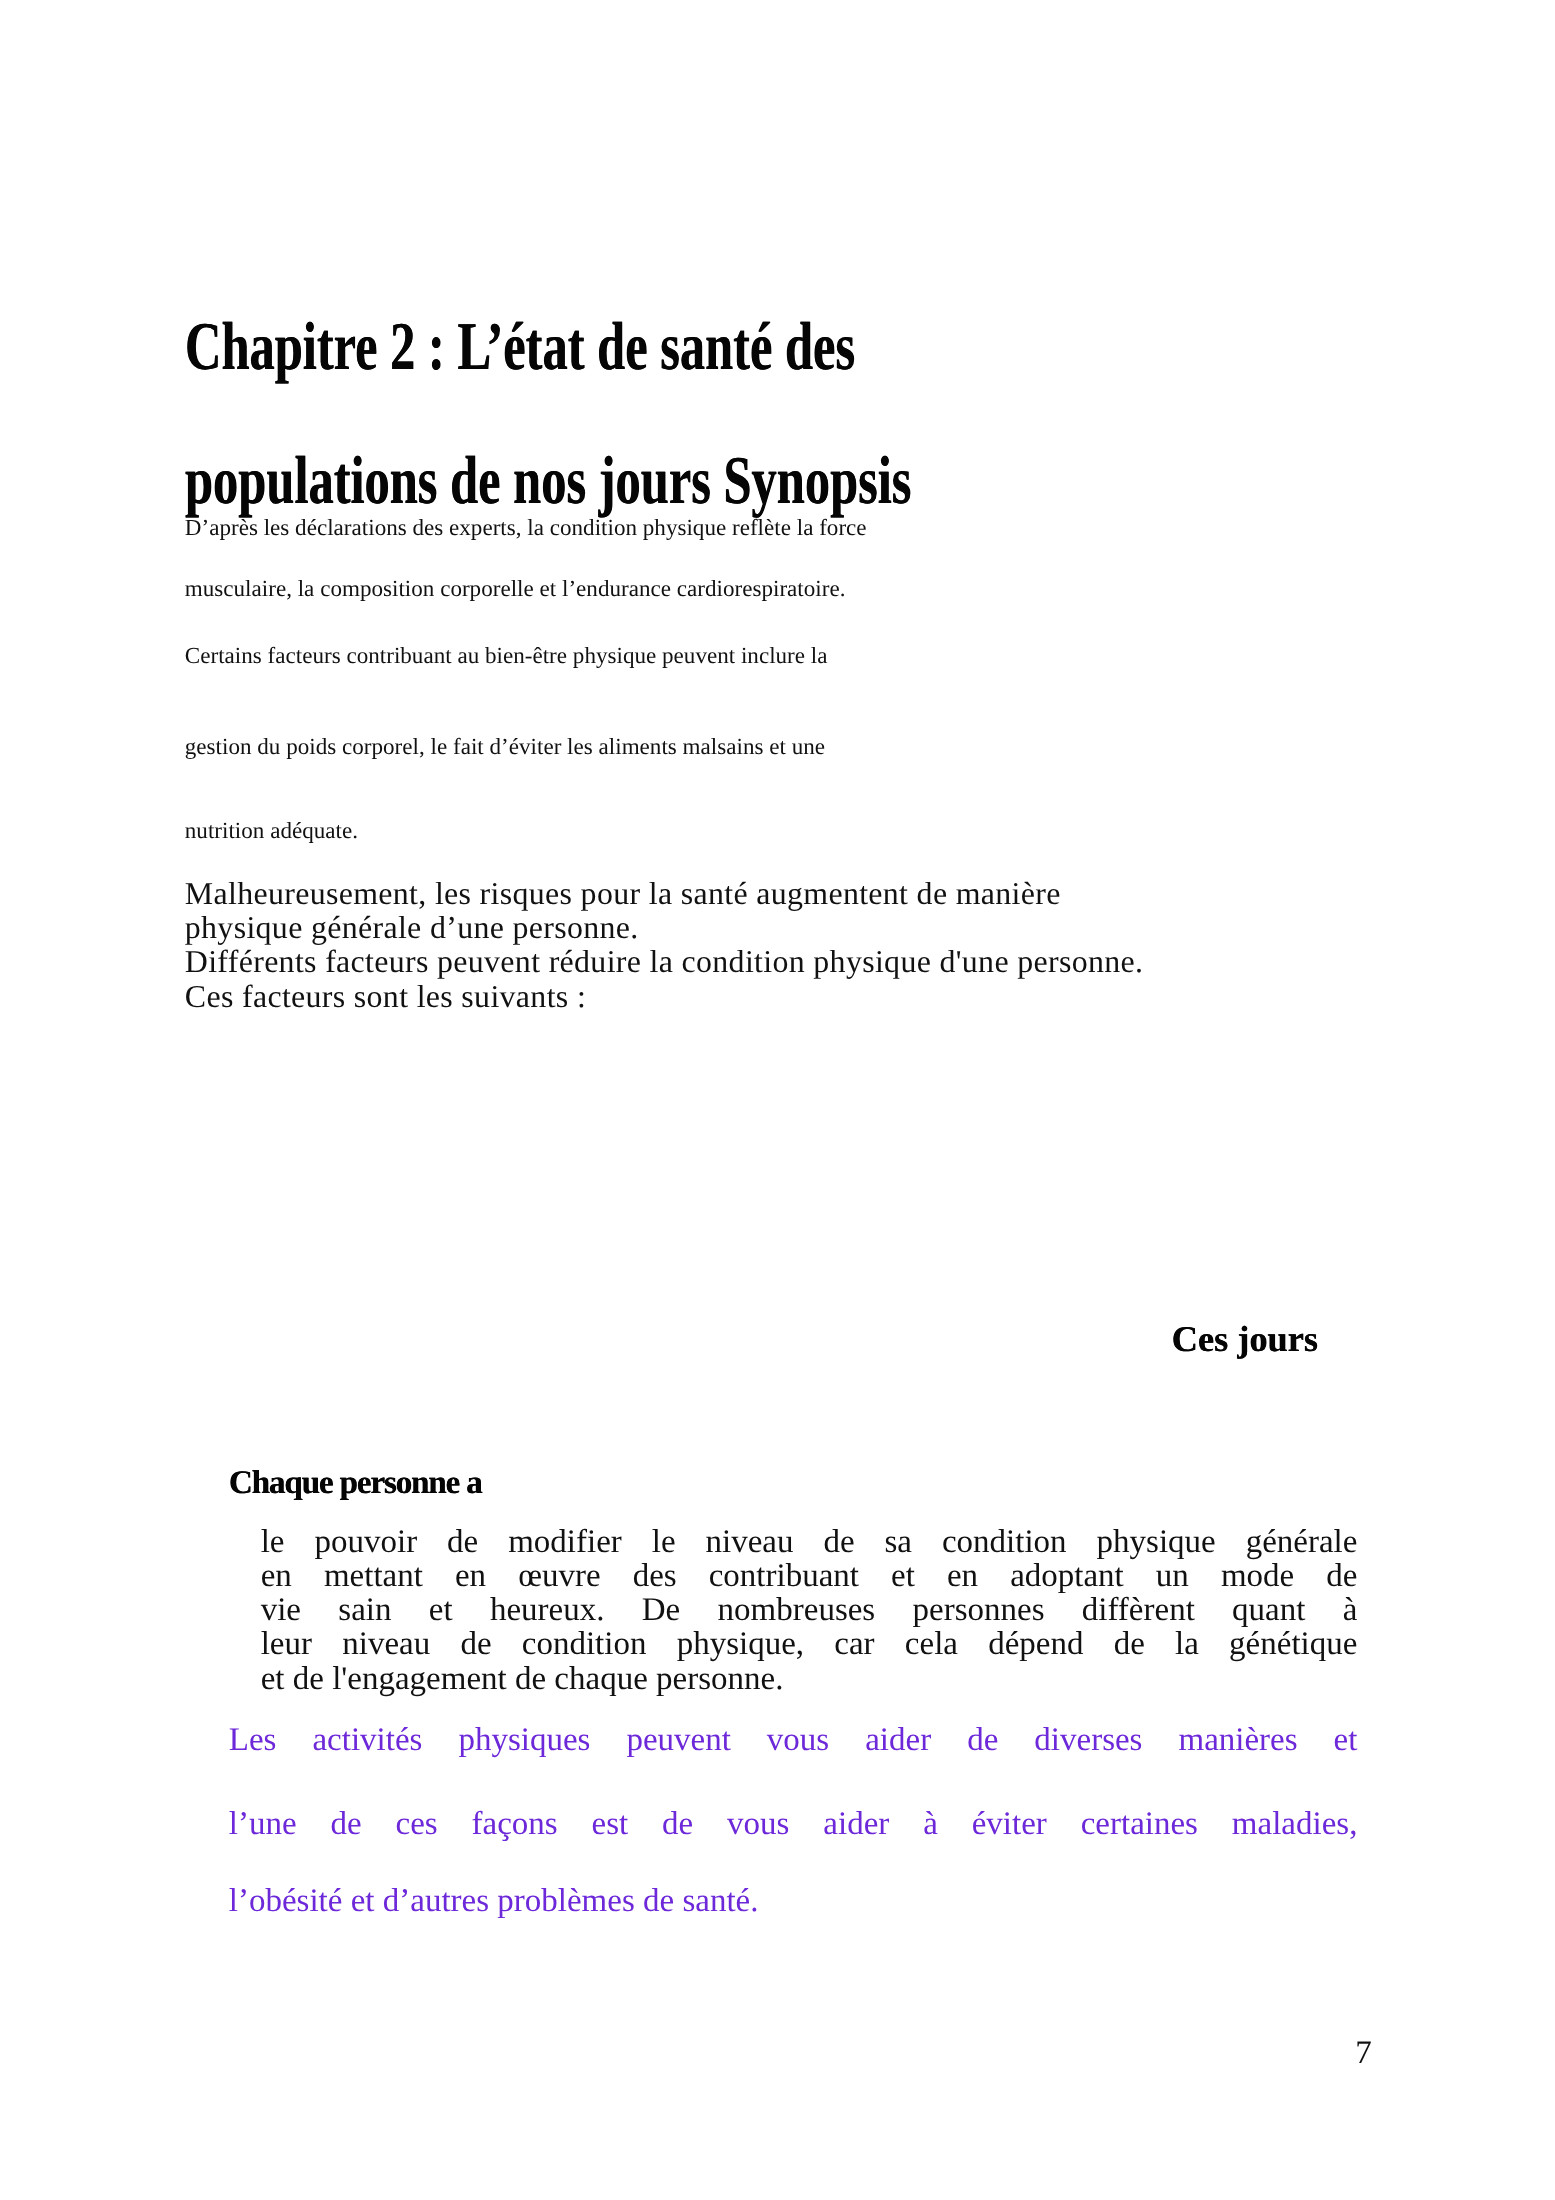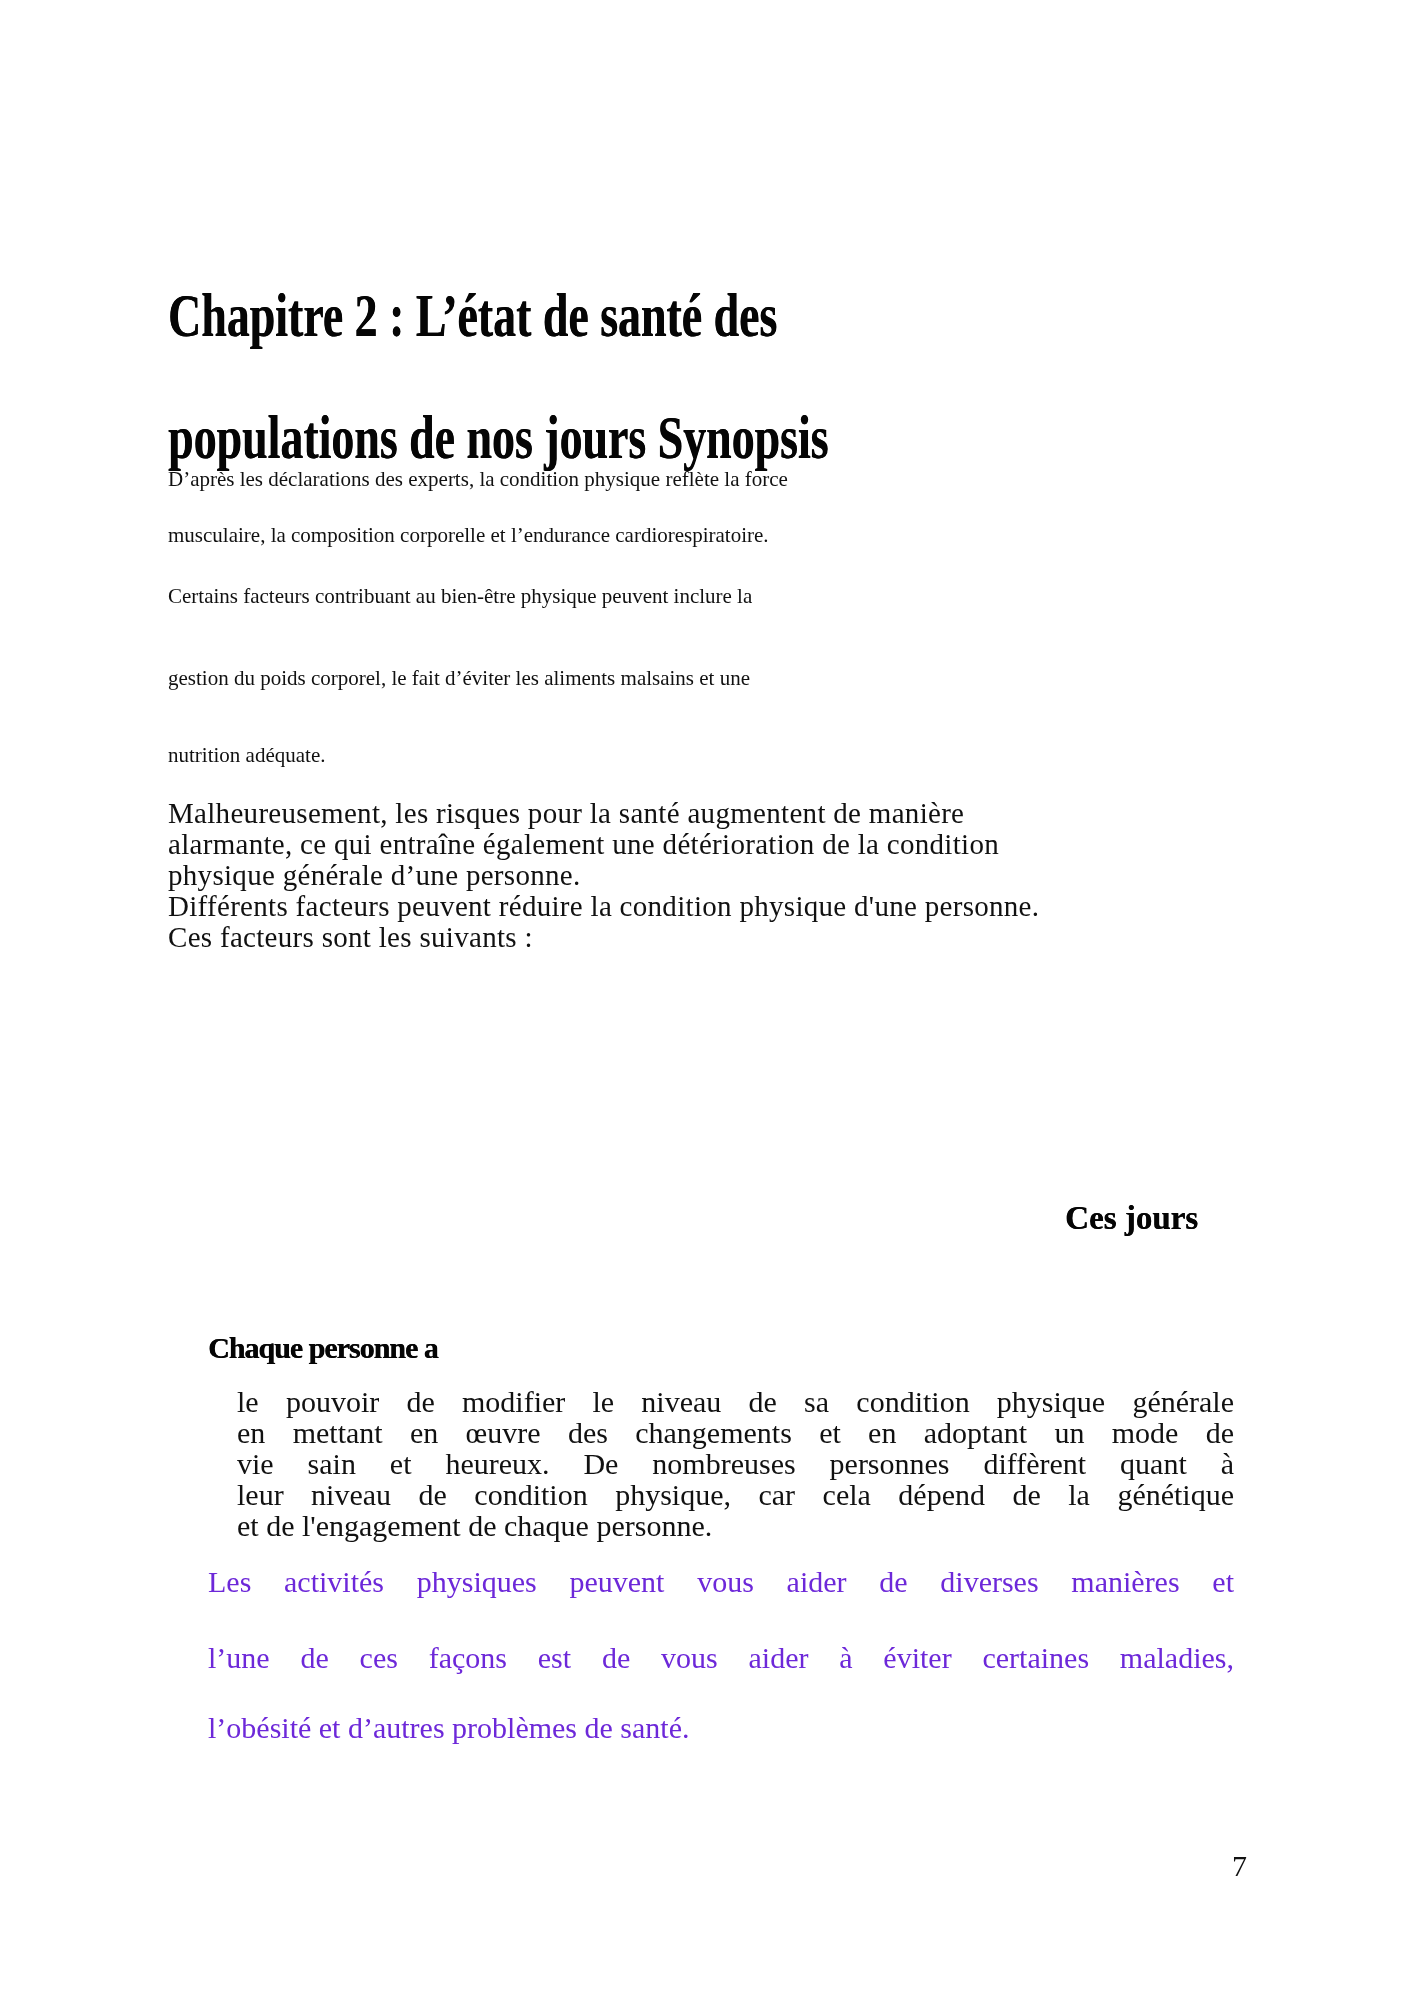--- a/index.html
+++ b/index.html
@@ -121,33 +121,32 @@
   <h1 class="abs title-line" style="top:358px">populations de nos jours Synopsis</h1>
 
   <div class="abs intro-line" style="top:467px">D’après les déclarations des experts, la condition physique reflète la force</div>
   <div class="abs intro-line" style="top:523px">musculaire, la composition corporelle et l’endurance cardiorespiratoire.</div>
   <div class="abs intro-line" style="top:584px">Certains facteurs contribuant au bien-être physique peuvent inclure la</div>
   <div class="abs intro-line" style="top:666px">gestion du poids corporel, le fait d’éviter les aliments malsains et une</div>
   <div class="abs intro-line" style="top:743px">nutrition adéquate.</div>
 
   <div class="abs warning-block">
     <div class="warning-line">Malheureusement, les risques pour la santé augmentent de manière</div>
-    <div class="warning-line">alarmante, ce qui entraîne également une détérioration de la condition</div>
     <div class="warning-line">physique générale d’une personne.</div>
     <div class="warning-line">Différents facteurs peuvent réduire la condition physique d'une personne.</div>
     <div class="warning-line">Ces facteurs sont les suivants :</div>
   </div>
 
   <h2 class="abs section-heading">Ces jours</h2>
 
   <div class="abs bold-line" style="top:1330px">Chaque personne a</div>
 
   <div class="abs justified-block">
     <div class="justified-line">le pouvoir de modifier le niveau de sa condition physique générale</div>
-    <div class="justified-line">en mettant en œuvre des changements et en adoptant un mode de</div>
+    <div class="justified-line">en mettant en œuvre des contribuant et en adoptant un mode de</div>
     <div class="justified-line">vie sain et heureux. De nombreuses personnes diffèrent quant à</div>
     <div class="justified-line">leur niveau de condition physique, car cela dépend de la génétique</div>
     <div class="justified-line last">et de l'engagement de chaque personne.</div>
   </div>
 
   <div class="abs activity-line" style="top:1564px">Les activités physiques peuvent vous aider de diverses manières et</div>
   <div class="abs activity-line" style="top:1640px">l’une de ces façons est de vous aider à éviter certaines maladies,</div>
   <div class="abs activity-line last" style="top:1710px">l’obésité et d’autres problèmes de santé.</div>
 
   <div class="abs page-number">7</div>

